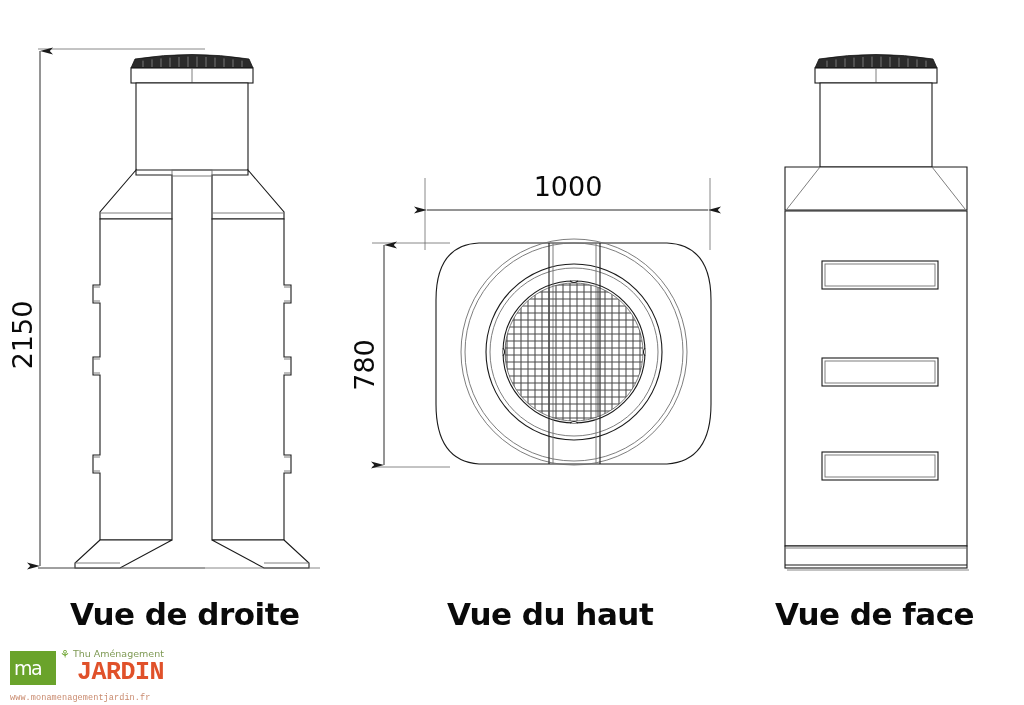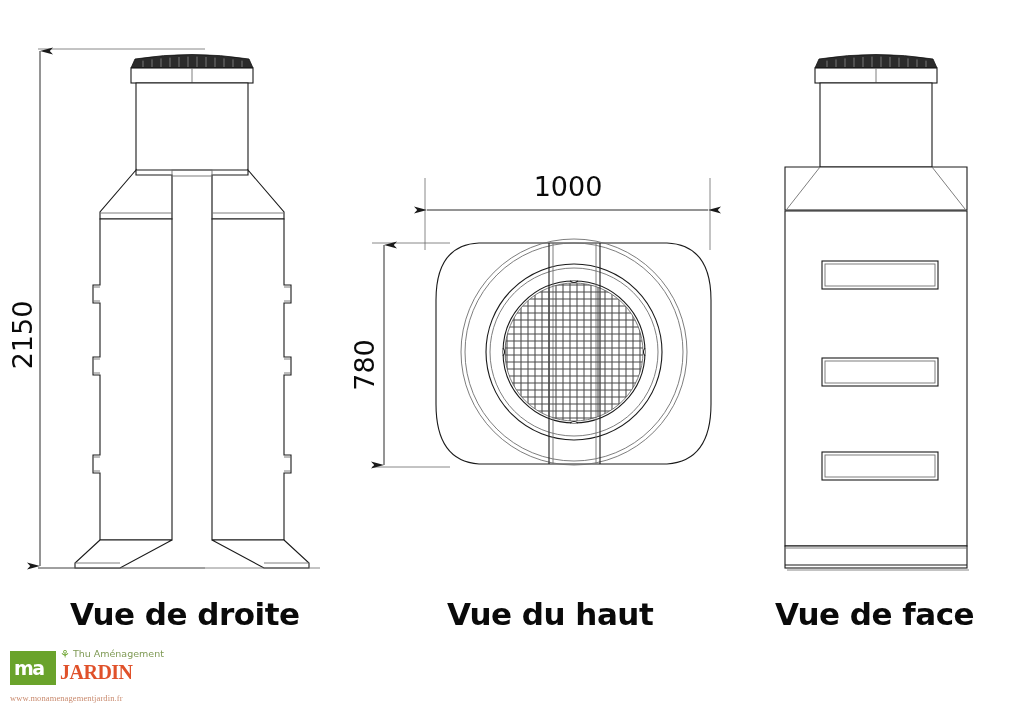--- a/index.html
+++ b/index.html
@@ -94,21 +94,21 @@
     position: relative;
     flex: none;
     margin-right: 4px;
   }
   .logo-mark-inner {
     position: absolute;
     left: 4px;
     top: 5px;
     font-family: "DejaVu Sans", sans-serif;
     font-size: 19px;
-    font-weight: 700;
+    font-weight: 400;
     color: #ffffff;
     letter-spacing: -1.5px;
     line-height: 24px;
   }
   .logo-text-col {
     display: flex;
     flex-direction: column;
     justify-content: flex-end;
   }
   .logo-top {
@@ -120,29 +120,30 @@
     display: flex;
     align-items: center;
   }
   .logo-flower {
     color: #6aa32b;
     font-size: 11px;
     margin-right: 3px;
     line-height: 11px;
   }
   .logo-jardin {
-    font-family: Liberation Serif, serif;
-    font-size: 20px;
+    font-family: Liberation Mono, monospace;
+    font-size: 25px;
     font-weight: 700;
     color: #e0512a;
     line-height: 25px;
     letter-spacing: -0.5px;
+    text-align: right;
   }
   .logo-url {
-    font-family: Liberation Serif, serif;
+    font-family: Liberation Mono, monospace;
     font-size: 8.5px;
     color: #c98a6e;
     margin-top: 8px;
     letter-spacing: 0.1px;
   }
 </style>
 </head>
 <body>
 
 <div id="drawing-root">

